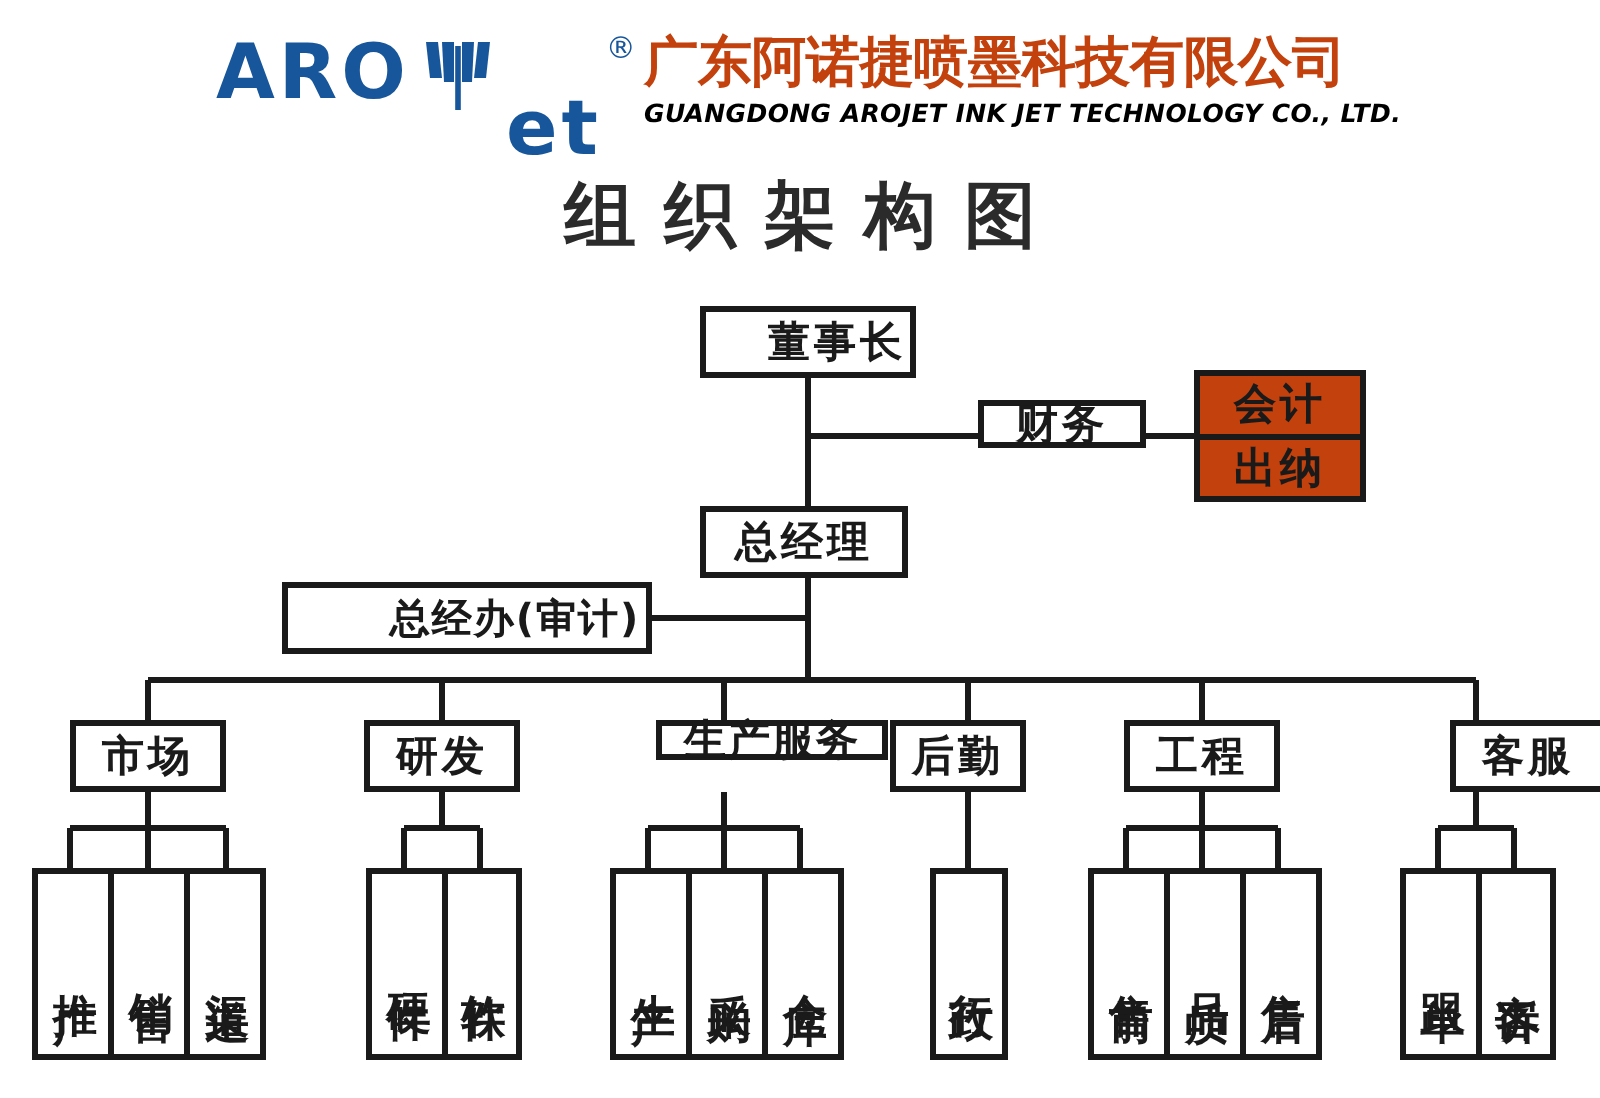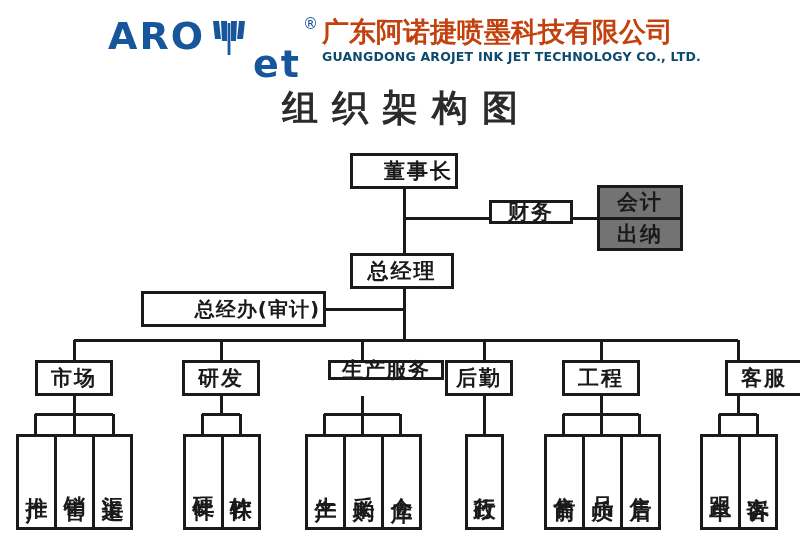--- a/index.html
+++ b/index.html
@@ -34,21 +34,21 @@
   }
   #company-block{
     position:absolute;left:322px;top:16px;width:400px;
   }
   #company-cn{
     font-size:27px;font-weight:bold;letter-spacing:0px;
     line-height:32px;color:#c2410c;white-space:nowrap;
   }
   #company-en{
     font-size:12.5px;font-weight:bold;letter-spacing:0.2px;
-    line-height:18px;color:#0c4a6e;white-space:nowrap;
+    line-height:18px;color:#000000;white-space:nowrap;font-style:italic;
   }
 
   
   #chart-title{
     position:absolute;left:0;top:84px;width:800px;
     text-align:center;
     font-size:36px;font-weight:bold;
     letter-spacing:14px;
     color:#2b2b2b;
     text-indent:14px;
@@ -76,21 +76,21 @@
   .node.h{           
     font-size:21px;
     line-height:22px;
   }
   .node.h.small{font-size:20px;letter-spacing:1px;}
   .node.wide{font-size:21px;letter-spacing:1px;}
 
   
   .stack{
     position:absolute;box-sizing:border-box;
-    border:3px solid #1a1a1a;background:#737373;
+    border:3px solid #1a1a1a;background:#c2410c;
     display:flex;flex-direction:column;
   }
   .stack .cell{
     flex:1;display:flex;align-items:center;justify-content:center;
     font-size:21px;font-weight:bold;letter-spacing:2px;color:#1a1a1a;
   }
   .stack .cell + .cell{border-top:3px solid #1a1a1a;}
 
   
   .leafgroup{

